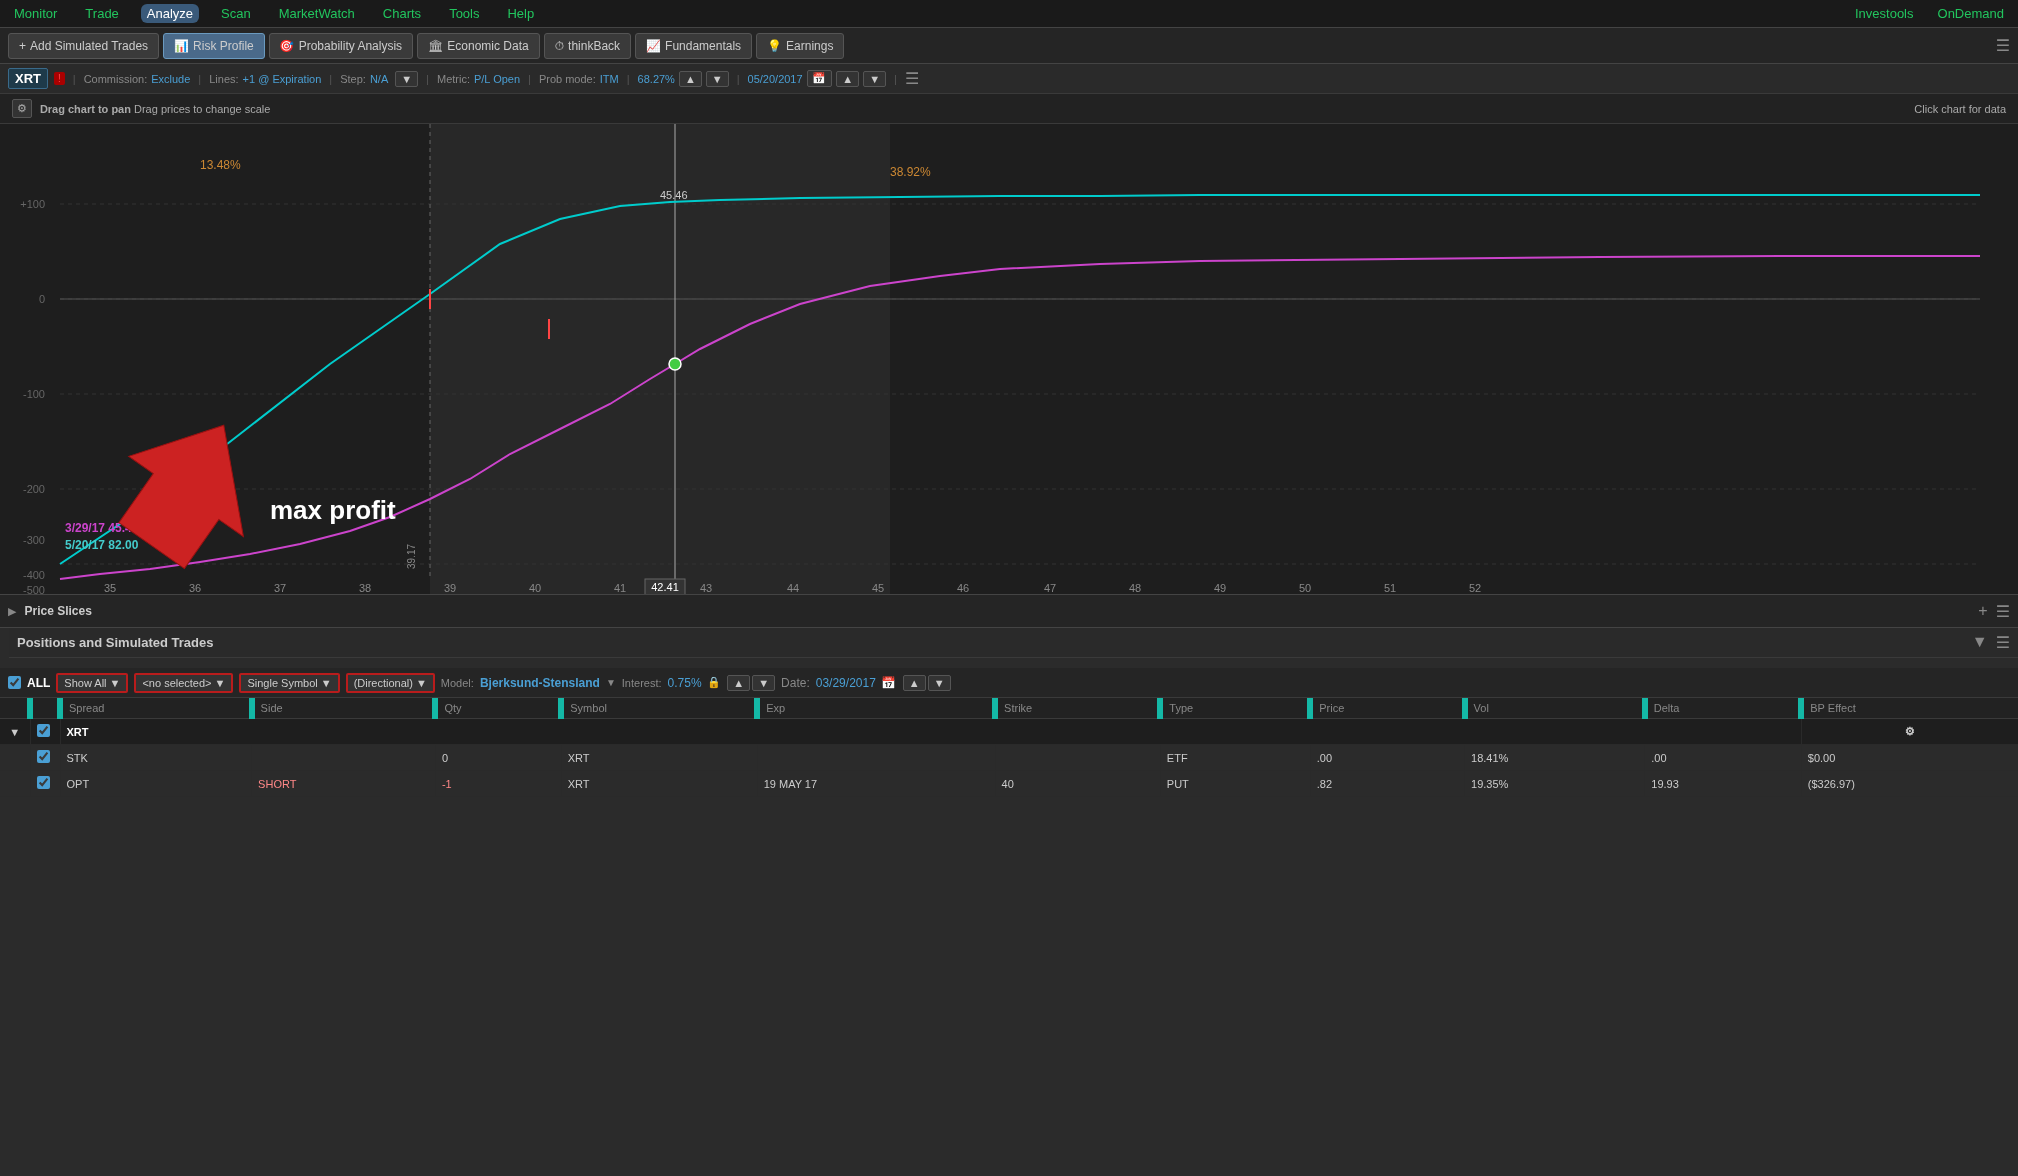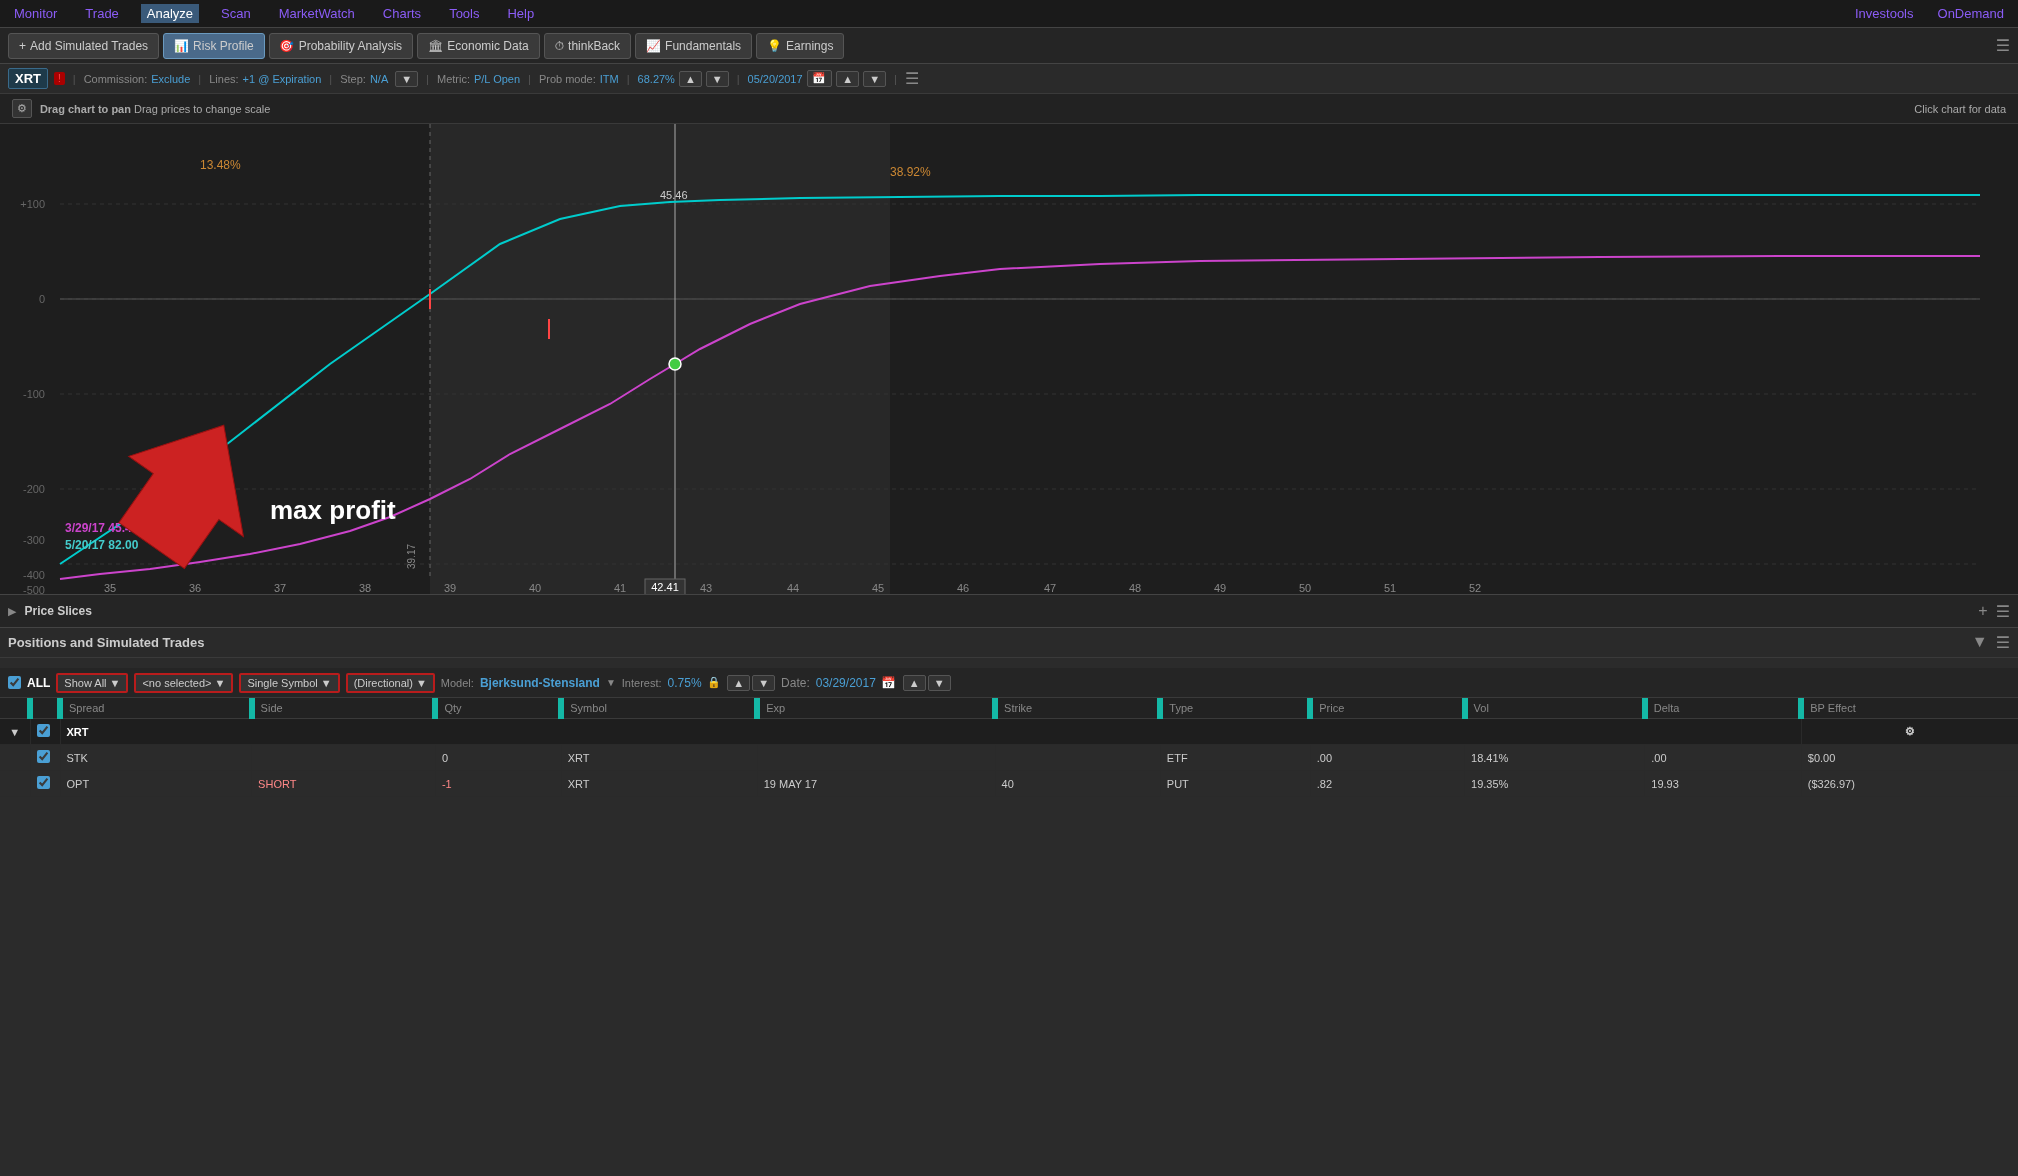--- a/index.html
+++ b/index.html
@@ -17,29 +17,29 @@
     .top-nav {
       background: #1a1a1a;
       display: flex;
       align-items: center;
       height: 28px;
       padding: 0 8px;
       gap: 16px;
       border-bottom: 1px solid #444;
     }
     .nav-item {
-      color: #8b5cf6;
+      color: #22c55e;
       font-size: 13px;
       cursor: pointer;
       padding: 2px 6px;
     }
     .nav-item.active {
       color: #ffffff;
       background: #3a5a7a;
-      border-radius: 0;
+      border-radius: 6px;
     }
     .nav-right {
       margin-left: auto;
       display: flex;
       align-items: center;
       gap: 12px;
     }
 
     
     .toolbar {
@@ -168,20 +168,21 @@
 
     
     .positions-bar {
       background: #2a2a2a;
       display: flex;
       align-items: center;
       justify-content: space-between;
       height: 30px;
       padding: 0 8px;
       border-bottom: 1px solid #3a3a3a;
+      margin-left: 9px;
     }
     .positions-title {
       color: #cccccc;
       font-size: 13px;
       font-weight: bold;
     }
 
     
     .filter-bar {
       background: #252525;

